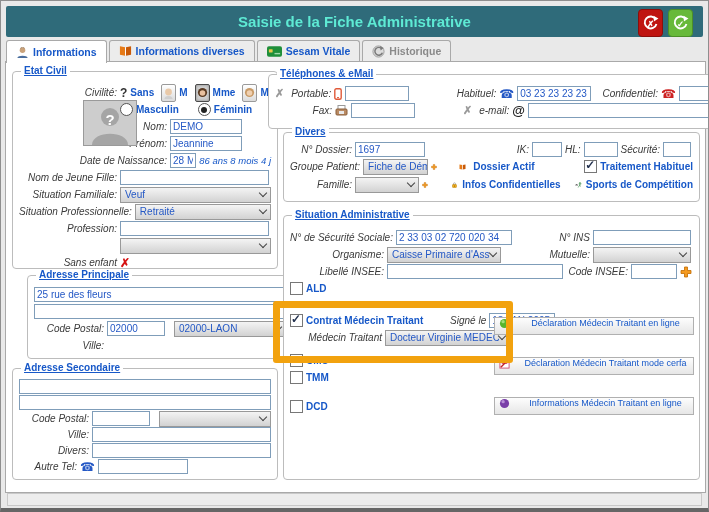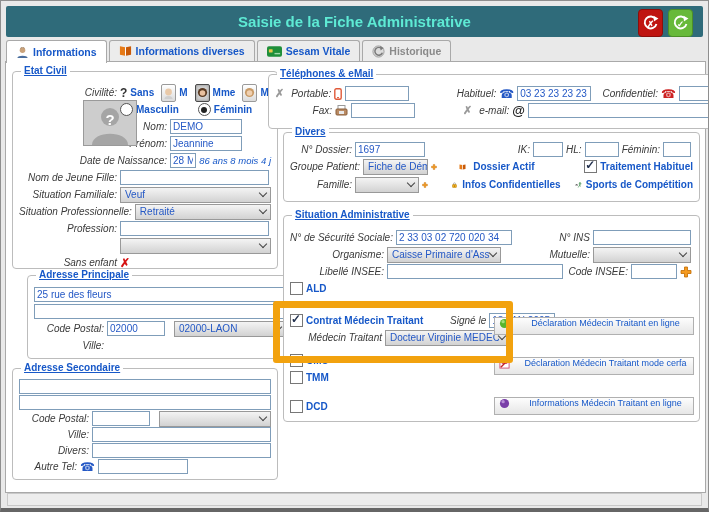--- a/index.html
+++ b/index.html
@@ -304,21 +304,21 @@
     <div class="box" style="left:277px;top:70px;width:417px;height:70px;padding-top:9px;">
       <span class="box-title">Divers</span>
       <div class="row">
         <span class="lbl lw64">N° Dossier:</span>
         <input class="inp" style="width: 64px;" value="1697">
         <span class="grow"></span>
         <span class="lbl">IK:</span>
         <input class="inp" style="width: 24px;">
         <span class="lbl">HL:</span>
         <input class="inp" style="width: 28px;">
-        <span class="lbl">Féminin:</span>
+        <span class="lbl">Sécurité:</span>
         <input class="inp" style="width: 22px; margin-right: 2px;">
       </div>
       <div class="row" style="margin-bottom:3px;">
         <span class="lbl lw64">Groupe Patient:</span>
         <div class="sel" style="width:120px;">
           <span>Fiche de Démonstration</span>
 
         </div>
         <svg width="12" height="12" viewBox="0 0 12 12" style="cursor:pointer;">
           <path d="M4.5 1h3v3.5H11v3H7.5V11h-3V7.5H1v-3h3.5z" fill="#f59a1f" stroke="#c06a00" stroke-width="0.8"></path>
@@ -350,21 +350,21 @@
         <span class="bluebold" style="flex:0 0 110px;padding-left:2px;cursor:pointer;">Infos Confidentielles</span>
         <svg width="15" height="12" viewBox="0 0 15 12">
           <path d="M1.5 4 l3.5 3.5 M5 4 l-3.5 3.5" stroke="#222" stroke-width="1.3"></path>
           <circle cx="10" cy="2.2" r="1.6" fill="#1c7a2e"></circle>
           <path d="M6.5 11 L9 7 L10 4.5 M9 7 L12 8.5 M10 4.5 L13 3.5 M10 4.5 L7.5 3.8" stroke="#1c7a2e" stroke-width="1.2" fill="none"></path>
         </svg>
         <span class="bluebold" style="cursor:pointer;">Sports de Compétition</span>
       </div>
     </div>
 
-    <div class="box" style="left:277px;top:153px;width:417px;height:207px;padding-top:14px;">
+    <div class="box" style="left:277px;top:153px;width:417px;height:265px;padding-top:14px;">
       <span class="box-title">Situation Administrative</span>
       <div class="row">
         <span class="lbl" style="flex:0 0 94px;">N° de Sécurité Sociale:</span>
         <input class="inp" style="width: 110px;" value="2 33 03 02 720 020 34">
         <span class="grow"></span>
         <span class="lbl">N° INS</span>
         <input class="inp" style="width: 92px; margin-right: 2px;">
       </div>
       <div class="row">
         <span class="lbl" style="flex:0 0 94px;">Organisme:</span>

